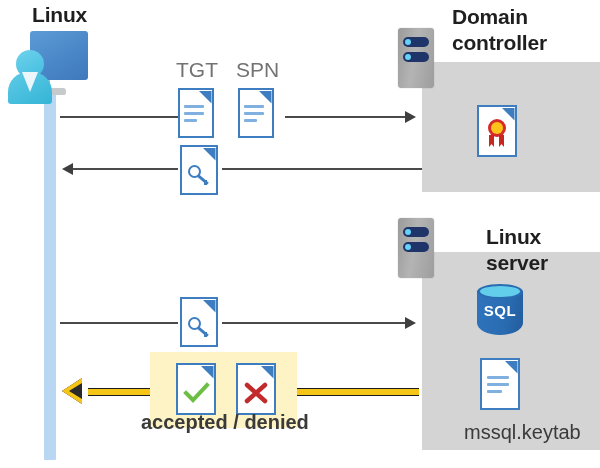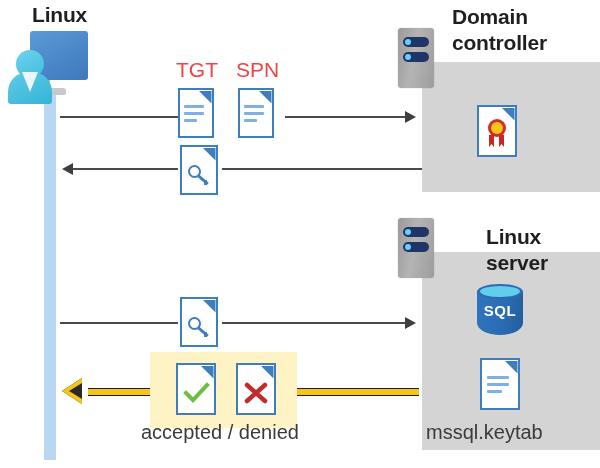--- a/index.html
+++ b/index.html
@@ -2,21 +2,21 @@
 <html><head>
 <meta charset="utf-8">
 <style>
   html,body{margin:0;padding:0;background:#ffffff;}
   body{width:600px;height:468px;position:relative;overflow:hidden;
        font-family:"Liberation Sans", sans-serif;color:#2b2b2b;}
   .abs{position:absolute;}
   
   .title{font-weight:bold;font-size:21px;color:#1f1f1f;line-height:26px;letter-spacing:-0.2px;}
   .label{font-size:20px;color:#3a3a3a;line-height:24px;}
-  .minilabel{font-size:19px;color:#ef4444;}
+  .minilabel{font-size:19px;color:#737373;}
   
   .panel{background:#d4d4d4;}
   
   .lifeline{background:#b9d7f2;border-radius:1px;}
   
   .server{background:linear-gradient(100deg,#9a9a9a 0%,#b4b4b4 45%,#9d9d9d 100%);
           border-radius:3px;box-shadow:0 0 0 1px rgba(0,0,0,0.04);}
   .server .bar{position:absolute;left:5px;width:26px;height:10px;border-radius:5px;background:#1f3468;}
   .server .bar i{position:absolute;left:2px;top:2px;width:6px;height:6px;border-radius:50%;background:#66d0f5;}
   
@@ -107,21 +107,21 @@
   <div class="abs" style="left:0;top:18px;width:46px;text-align:center;color:#ffffff;font-weight:bold;font-size:15px;letter-spacing:0.5px;">SQL</div>
 </div>
 
 <div class="doc" style="left:480px;top:358px;width:40px;height:52px;">
   <div class="body"></div>
   <div class="fold2"></div>
   <div class="line" style="left:7px;top:18px;width:22px;"></div>
   <div class="line" style="left:7px;top:25px;width:22px;"></div>
   <div class="line" style="left:7px;top:32px;width:15px;"></div>
 </div>
-<div class="abs label" style="left:426px;top:420px;">mssql.keytab</div>
+<div class="abs label" style="left:464px;top:420px;">mssql.keytab</div>
 
 <div class="abs minilabel" style="left:176px;top:58px;font-size:21px;">TGT</div>
 <div class="abs minilabel" style="left:236px;top:58px;font-size:21px;">SPN</div>
 <div class="arrowline" style="left:60px;top:116px;width:118px;"></div>
 <div class="arrowline" style="left:285px;top:116px;width:122px;"></div>
 <div class="arrowhead-r" style="left:405px;top:111px;"></div>
 <div class="doc" style="left:178px;top:88px;width:36px;height:50px;">
   <div class="body"></div>
   <div class="fold2"></div>
   <div class="line" style="left:6px;top:17px;width:20px;"></div>
@@ -171,13 +171,13 @@
     <path d="M3 12 L10 19 L24 4" stroke="#6cbe45" stroke-width="4" fill="none" stroke-linecap="square"></path>
   </svg>
 </div>
 <div class="doc" style="left:236px;top:363px;width:40px;height:52px;">
   <div class="body"></div>
   <div class="fold2"></div>
   <svg class="abs" style="left:8px;top:19px;" width="24" height="22" viewBox="0 0 24 22">
     <path d="M3 3 L21 19 M21 3 L3 19" stroke="#c12b2b" stroke-width="4.5" fill="none" stroke-linecap="round"></path>
   </svg>
 </div>
-<div class="abs label" style="left:141px;top:420px;">accepted / denied</div>
+<div class="abs label" style="left:141px;top:410px;font-weight:bold;">accepted / denied</div>
 
 </body></html>

